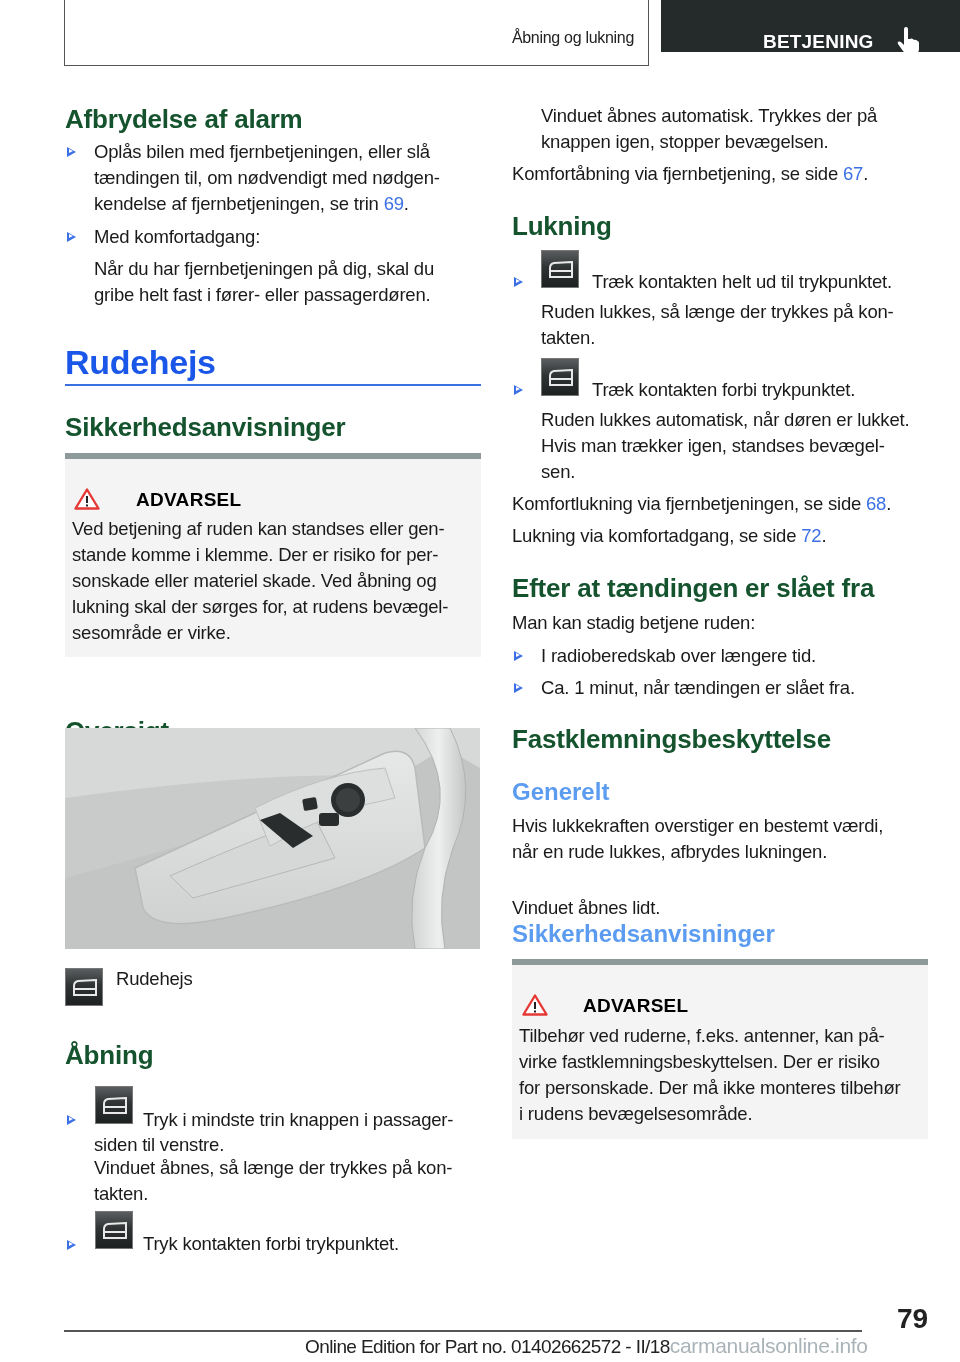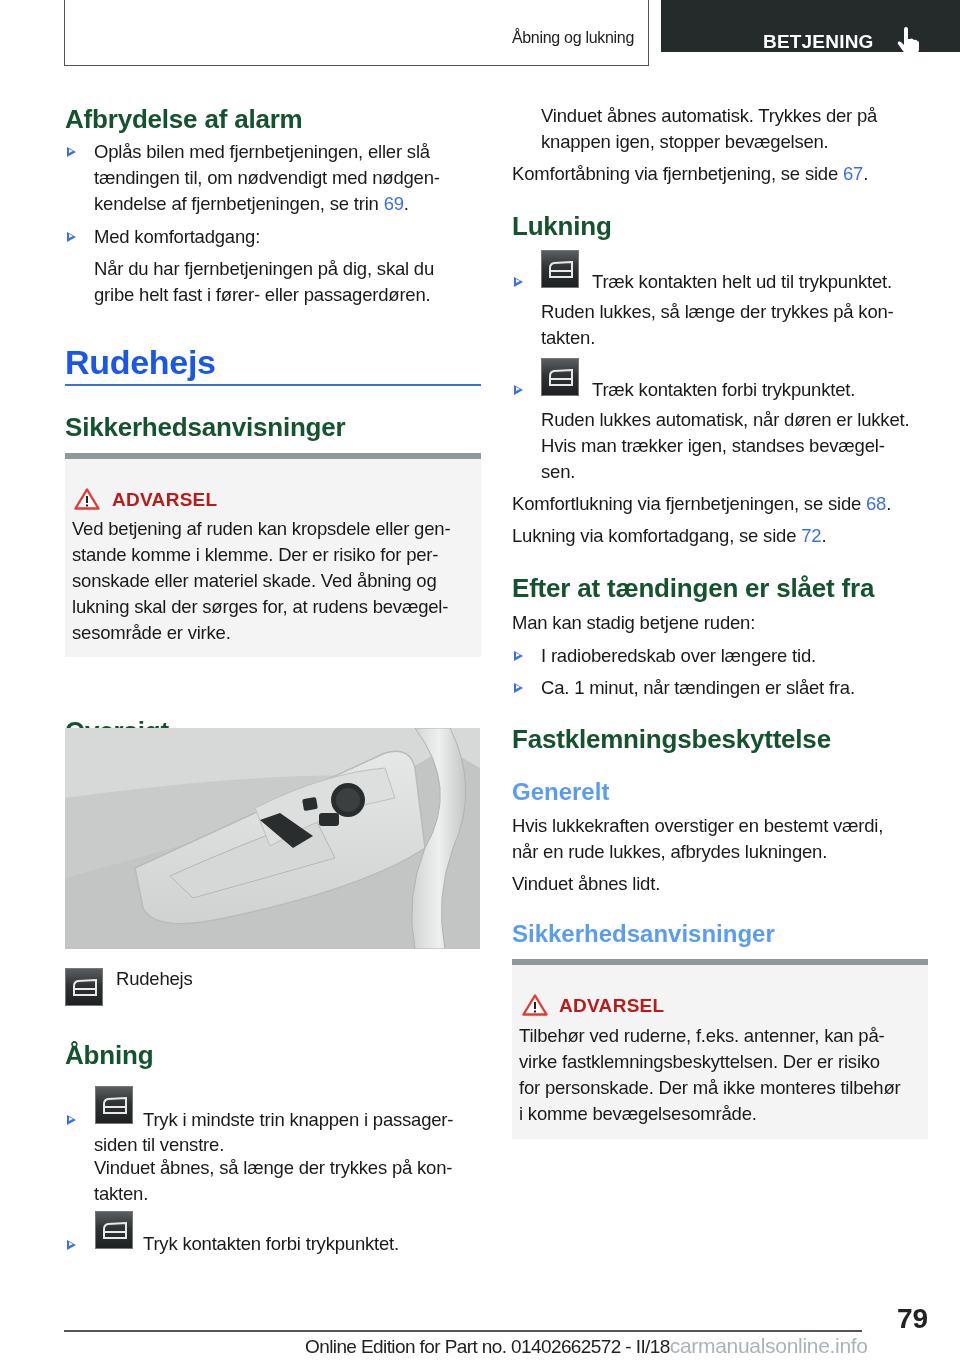--- a/index.html
+++ b/index.html
@@ -47,21 +47,21 @@
       position: absolute; width: 38px; height: 38px;
       background: linear-gradient(180deg, #5a5e60 0%, #303334 45%, #1e2122 100%);
       border: 1px solid #777;
     }
     .win-icon svg { position: absolute; left: 6px; top: 10px; }
 
     
     .warn {
       position: absolute; background: #f4f4f4; border-top: 6px solid #8e9a9a;
     }
-    .warn-title { position: absolute; font-weight: bold; font-size: 19px; color: #b91c1c; letter-spacing: 0.3px; }
+    .warn-title { position: absolute; font-weight: bold; font-size: 19px; color: #000000; letter-spacing: 0.3px; margin-left: 24px; }
     .warn-icon { position: absolute; width: 26px; height: 22px; }
 
     
     .photo {
       position: absolute; left: 65px; top: 728px; width: 415px; height: 221px; overflow: hidden;
       background: linear-gradient(170deg, #d9dcdb 0%, #c6c9c8 40%, #bcbfbe 100%);
     }
 
     
     .footer-rule { position: absolute; left: 64px; top: 1330px; width: 798px; height: 2px; background: #555; }
@@ -105,21 +105,21 @@
   <div class="h2" style="left:65px; top:412px;">Sikkerhedsanvisninger</div>
 
   <div class="warn" style="left:65px; top:453px; width:416px; height:204px;">
     <svg class="warn-icon" style="left:9px; top:29px;" viewBox="0 0 26 22">
       <path d="M13 1.5 L24.5 20.5 L1.5 20.5 Z" fill="#fff" stroke="#e53935" stroke-width="2.4" stroke-linejoin="round"></path>
       <rect x="12" y="8" width="2" height="7" fill="#222"></rect>
       <rect x="12" y="16.5" width="2" height="2" fill="#222"></rect>
     </svg>
     <div class="warn-title" style="left:47px; top:30px;">ADVARSEL</div>
     <div class="txt" style="left:7px; top:57px; width:410px;">
-      <div>Ved betjening af ruden kan kropsdele eller gen-</div>
+      <div>Ved betjening af ruden kan standses eller gen-</div>
       <div>stande komme i klemme. Der er risiko for per-</div>
       <div>sonskade eller materiel skade. Ved åbning og</div>
       <div>lukning skal der sørges for, at rudens bevægel-</div>
       <div>sesområde er virke.</div>
     </div>
   </div>
 
   <div class="h2" style="left:65px; top:716px;">Oversigt</div>
 
   <div class="photo">
@@ -232,36 +232,36 @@
   <div class="txt" style="left:541px; top:643px; width:390px;">I radioberedskab over længere tid.</div>
   <span class="bullet" style="left:514px; top:683px;"></span>
   <div class="txt" style="left:541px; top:675px; width:390px;">Ca. 1 minut, når tændingen er slået fra.</div>
 
   <div class="h2" style="left:512px; top:724px;">Fastklemningsbeskyttelse</div>
   <div class="h3" style="left:512px; top:778px;">Generelt</div>
   <div class="txt" style="left:512px; top:813px; width:420px;">
     <div>Hvis lukkekraften overstiger en bestemt værdi,</div>
     <div>når en rude lukkes, afbrydes lukningen.</div>
   </div>
-  <div class="txt" style="left:512px; top:871px; width:420px;">Vinduet åbnes lidt.</div>
+  <div class="txt" style="left:512px; top:895px; width:420px;">Vinduet åbnes lidt.</div>
 
   <div class="h3" style="left:512px; top:920px;">Sikkerhedsanvisninger</div>
 
   <div class="warn" style="left:512px; top:959px; width:416px; height:180px;">
     <svg class="warn-icon" style="left:10px; top:29px;" viewBox="0 0 26 22">
       <path d="M13 1.5 L24.5 20.5 L1.5 20.5 Z" fill="#fff" stroke="#e53935" stroke-width="2.4" stroke-linejoin="round"></path>
       <rect x="12" y="8" width="2" height="7" fill="#222"></rect>
       <rect x="12" y="16.5" width="2" height="2" fill="#222"></rect>
     </svg>
     <div class="warn-title" style="left:47px; top:30px;">ADVARSEL</div>
     <div class="txt" style="left:7px; top:58px; width:412px;">
       <div>Tilbehør ved ruderne, f.eks. antenner, kan på-</div>
       <div>virke fastklemningsbeskyttelsen. Der er risiko</div>
       <div>for personskade. Der må ikke monteres tilbehør</div>
-      <div>i komme bevægelsesområde.</div>
+      <div>i rudens bevægelsesområde.</div>
     </div>
   </div>
 </div>
 
 <div class="page-num">79</div>
 <div class="footer-rule"></div>
 <div class="footer-text">
   <span>Online Edition for Part no. 01402662572 - II/18</span><span class="footer-brand">carmanualsonline.info</span>
 </div>
 

